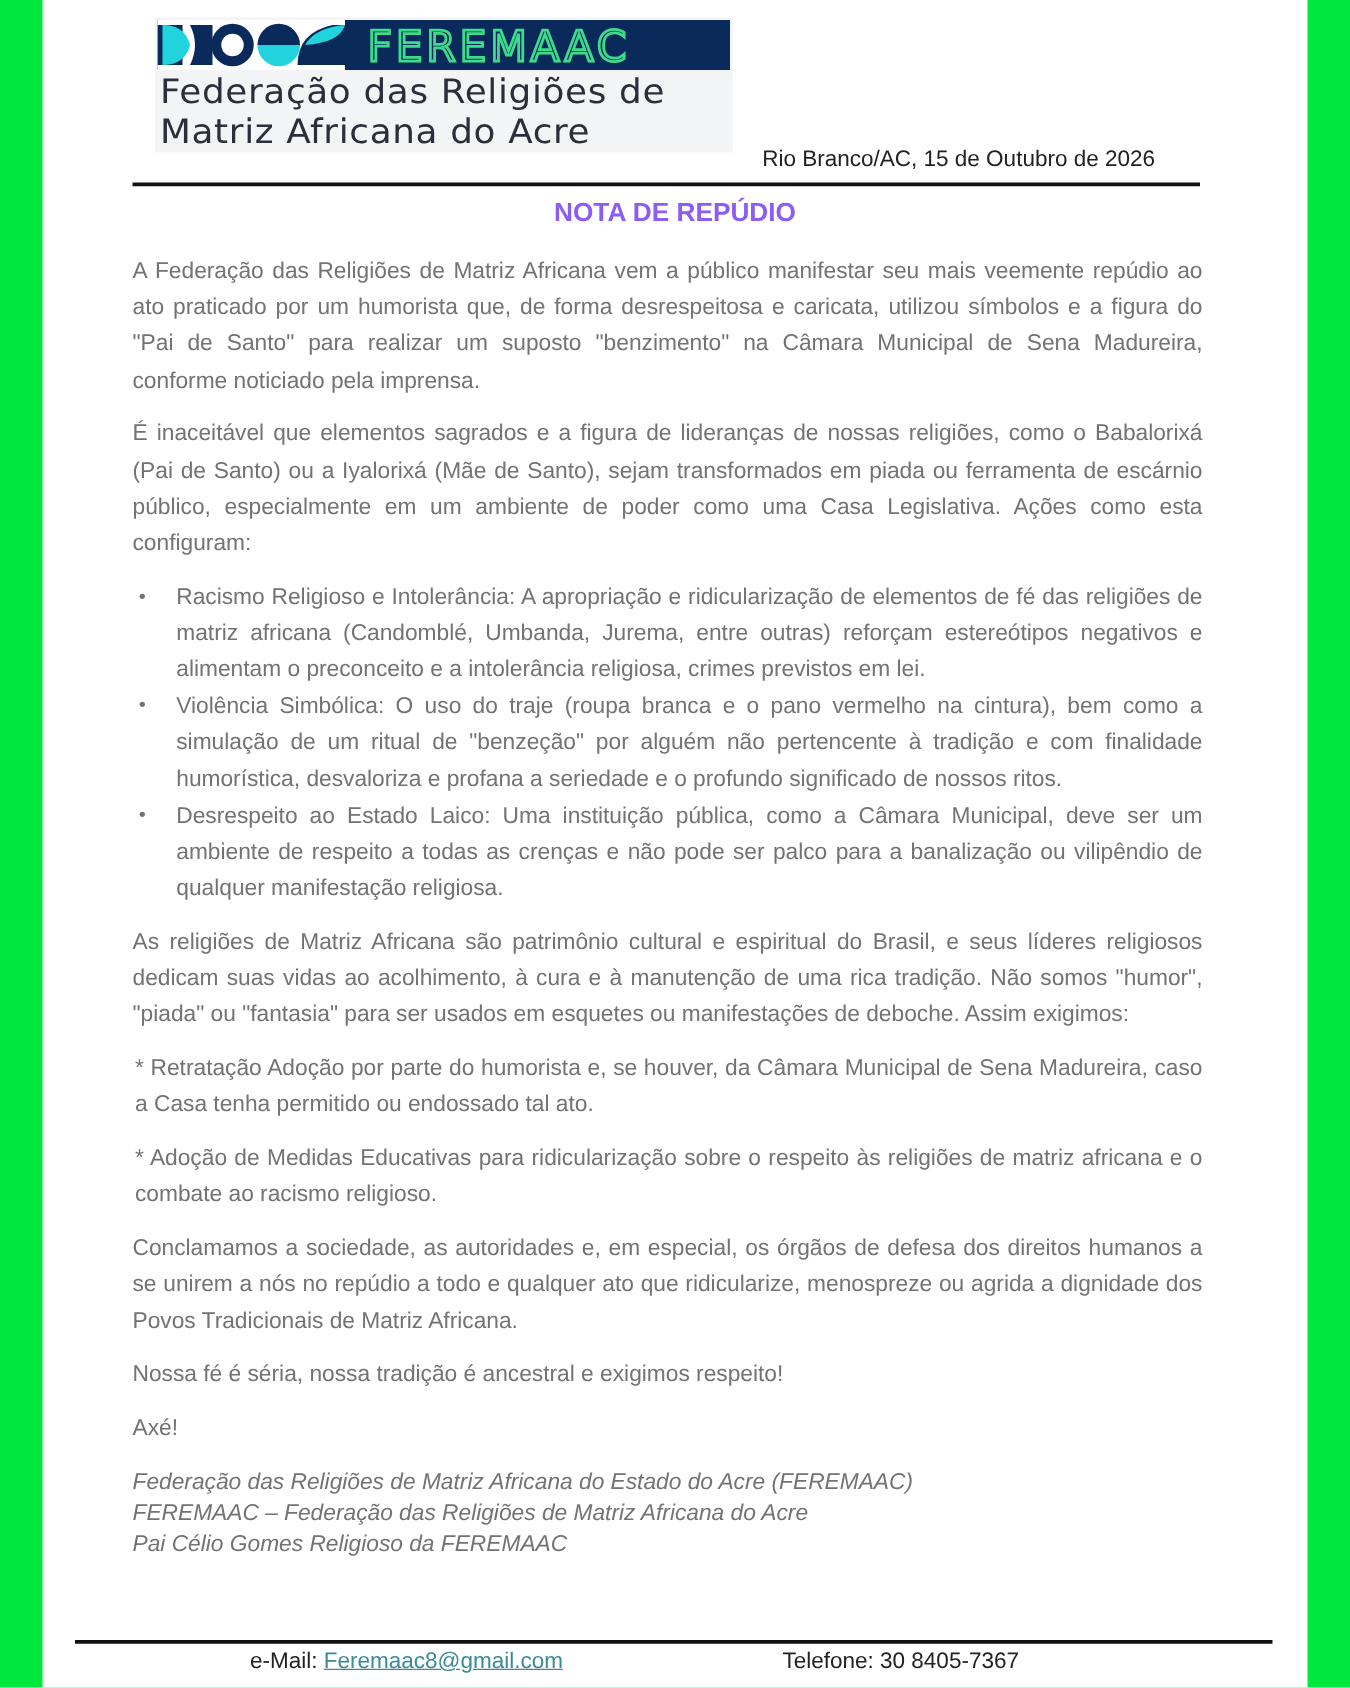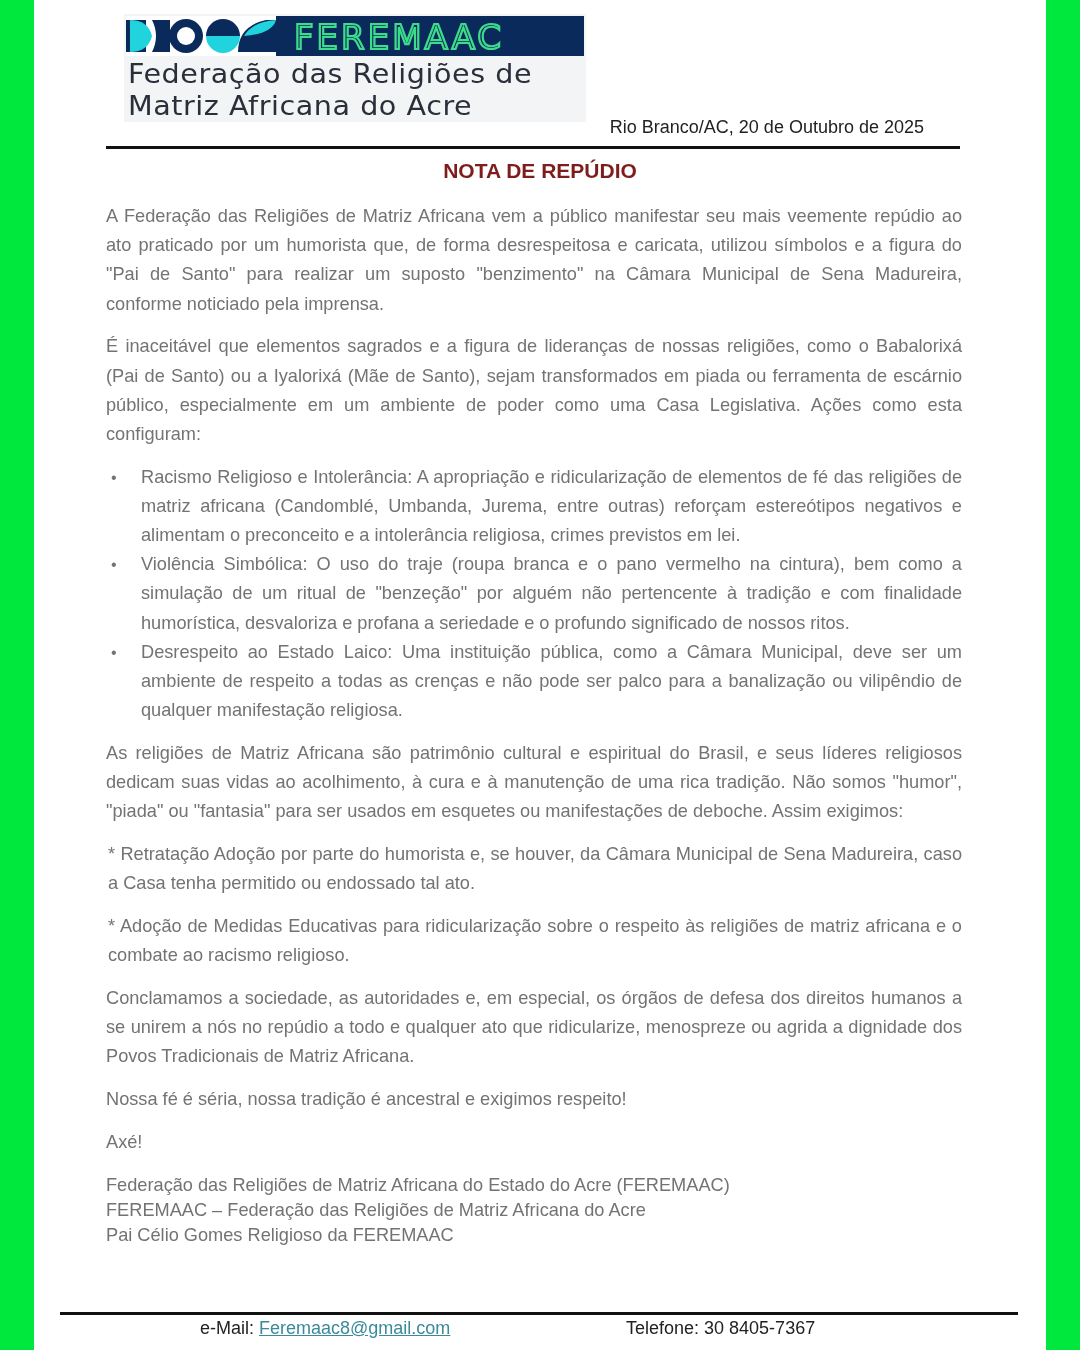--- a/index.html
+++ b/index.html
@@ -31,35 +31,35 @@
   .logo-line.l1 { top: 44px; }
   .logo-line.l2 { top: 76px; }
   .dateline {
     position: absolute; right: 122px; top: 117px; font-size: 18px; color: #222;
   }
   .rule-top {
     position: absolute; left: 72px; top: 146px; width: 854px; height: 3px; background: #111;
   }
   .title {
     position: absolute; left: 0; width: 1012px; top: 159px; text-align: center;
-    font-size: 21px; font-weight: bold; color: #7f1d1d;
+    font-size: 21px; font-weight: bold; color: #8b5cf6;
   }
   .body {
     position: absolute; left: 72px; top: 202px; width: 856px;
     font-family: "Liberation Sans Narrow", "Liberation Sans", sans-serif;
     font-size: 18.2px; line-height: 29.2px; color: #737373;
   }
   .body p { margin: 0 0 13.5px 0; text-align: justify; }
   .body ul { margin: 0 0 13.5px 0; padding: 0 0 0 35px; list-style: none; }
   .body li { position: relative; text-align: justify; }
   .body li .bullet {
     position: absolute; left: -30px; top: 0; font-size: 16px;
   }
   .body p.demand { padding-left: 2px; }
-  .sig { margin-top: 16px; line-height: 25px; }
+  .sig { margin-top: 16px; line-height: 25px; font-style: italic; }
   .sig div { margin: 0; }
   .rule-bottom {
     position: absolute; left: 26px; top: 1312px; width: 958px; height: 3px; background: #111;
   }
   .footer {
     position: absolute; top: 1318px; left: 0; width: 1012px; font-size: 18px; color: #222;
   }
   .footer .email { position: absolute; left: 166px; }
   .footer .email a { color: #3a8a9a; text-decoration: underline; }
   .footer .phone { position: absolute; left: 592px; }
@@ -83,21 +83,21 @@
         <path d="M80 20 A17 17 0 0 0 114 20 Z" fill="#21d3dc"></path>
         <path d="M112 36 Q112 10 140 4 L150 4 L150 36 Z" fill="#0b2a5c"></path>
         <path d="M118 20 Q126 6 150 4 Q146 18 118 20 Z" fill="#21d3dc"></path>
         <text x="168" y="33" font-family="DejaVu Sans, sans-serif" font-size="34" fill="none" stroke="#3ddc8a" stroke-width="2.2" letter-spacing="3">FEREMAAC</text>
       </svg>
     </div>
     <div class="logo-line l1">Federação das Religiões de</div>
     <div class="logo-line l2">Matriz Africana do Acre</div>
   </div>
 
-  <div class="dateline">Rio Branco/AC, 20 de Outubro de 2025</div>
+  <div class="dateline">Rio Branco/AC, 15 de Outubro de 2026</div>
   <div class="rule-top"></div>
 
   <div class="title">NOTA DE REPÚDIO</div>
 
   <div class="body">
     <p>A Federação das Religiões de Matriz Africana vem a público manifestar seu mais veemente repúdio ao ato praticado por um humorista que, de forma desrespeitosa e caricata, utilizou símbolos e a figura do "Pai de Santo" para realizar um suposto "benzimento" na Câmara Municipal de Sena Madureira, conforme noticiado pela imprensa.</p>
     <p>É inaceitável que elementos sagrados e a figura de lideranças de nossas religiões, como o Babalorixá (Pai de Santo) ou a Iyalorixá (Mãe de Santo), sejam transformados em piada ou ferramenta de escárnio público, especialmente em um ambiente de poder como uma Casa Legislativa. Ações como esta configuram:</p>
     <ul>
       <li>
         <span class="bullet">•</span>

